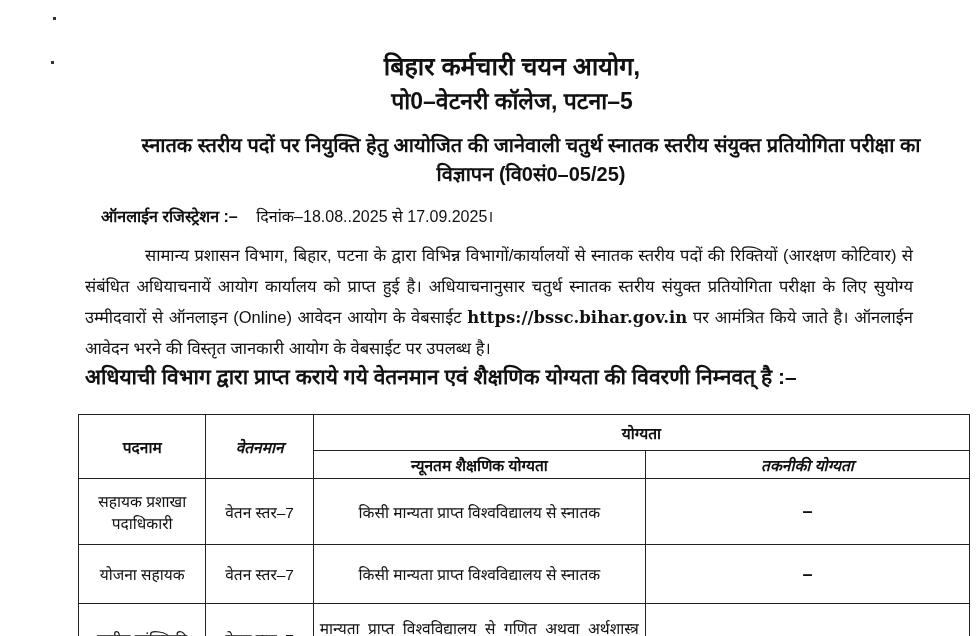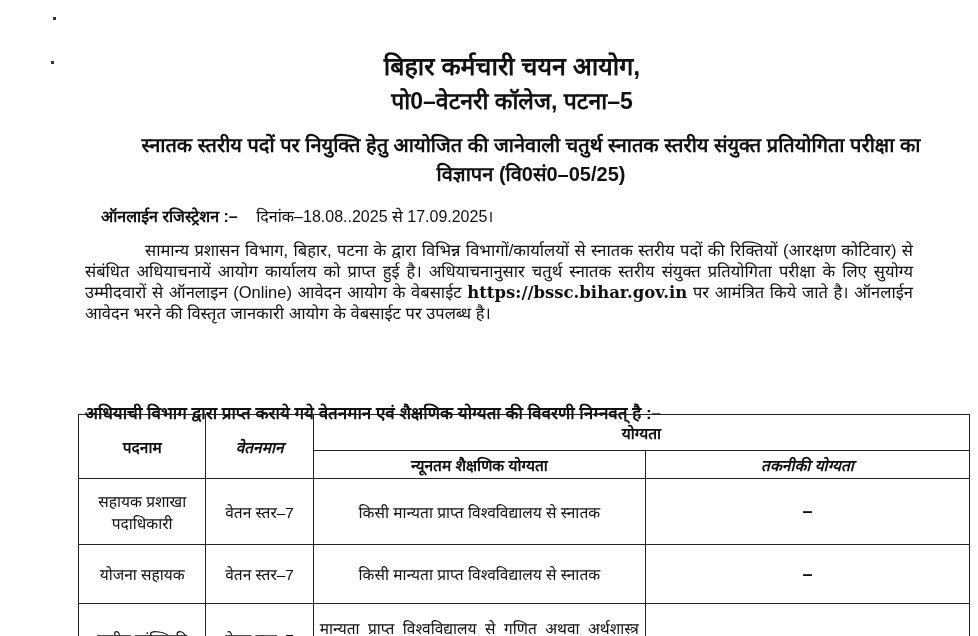--- a/index.html
+++ b/index.html
@@ -6,24 +6,24 @@
   body { width:978px; height:636px; overflow:hidden; position:relative;
          font-family:"Liberation Sans", "DejaVu Sans", sans-serif; color:#111; }
   .speck { position:absolute; width:3px; height:3px; background:#333; }
   .org { position:absolute; left:0; width:1024px; text-align:center; }
   .org .l1 { position:absolute; top:48px; left:0; width:100%; font-size:25px; font-weight:bold; }
   .org .l2 { position:absolute; top:84px; left:0; width:100%; font-size:23px; font-weight:bold; }
   .u { text-underline-offset:4px; }
   .adv-title { position:absolute; left:136px; width:790px; text-align:center; font-size:20px; font-weight:bold; line-height:29px; top:131px; }
   .reg { position:absolute; left:101px; top:205px; font-size:16px; }
   .reg b { font-weight:bold; margin-right:14px; }
-  .para { position:absolute; left:85px; top:240px; width:828px; font-size:16.5px; line-height:21px; text-align:justify; text-align-last:left; }
+  .para { position:absolute; left:85px; top:240px; width:828px; font-size:16.5px; line-height:31px; text-align:justify; text-align-last:left; }
   .para .indent { display:inline-block; width:60px; }
   .para .url { font-family:"DejaVu Serif", serif; font-weight:bold; }
-  .details-title { position:absolute; left:85px; top:362px; font-size:17px; font-weight:bold;margin-top:39px; }
+  .details-title { position:absolute; left:85px; top:362px; font-size:21px; font-weight:bold; }
   table.posts { position:absolute; left:78px; top:414px; width:892px; border-collapse:collapse; font-size:15.5px; }
   table.posts td, table.posts th { border:1.5px solid #222; text-align:center; vertical-align:middle; padding:2px 6px; }
   table.posts th { font-weight:bold; }
   .c1 { width:114px; } .c2 { width:94px;font-style:italic; } .c3 { width:318px; } .c4 { width:310px;font-style:italic; }
   .dash { font-weight:bold; font-size:18px; }
 </style>
 </head>
 <body>
 
 <div class="speck" style="left:53px;top:17px;"></div>

